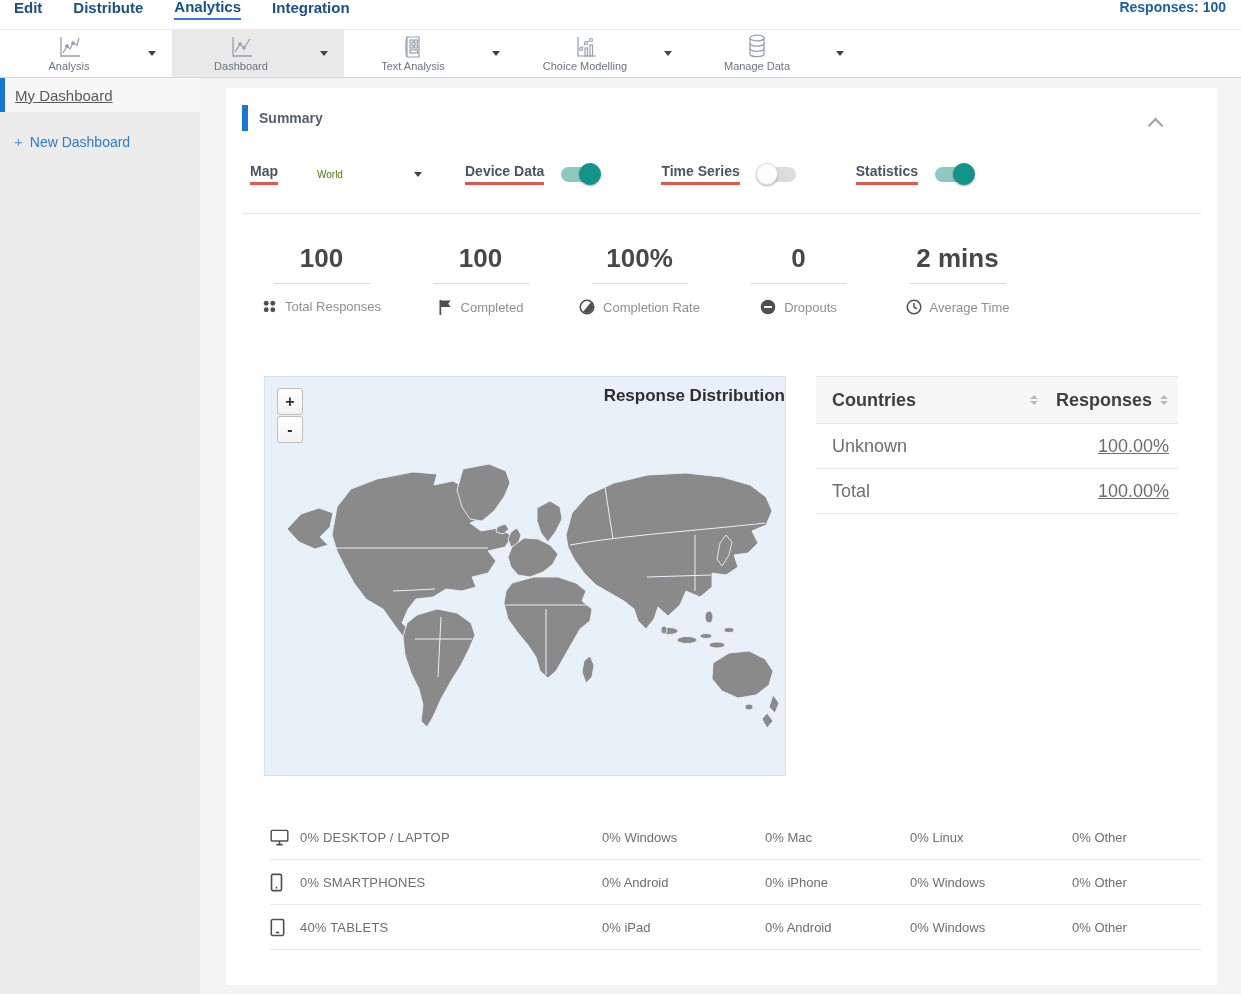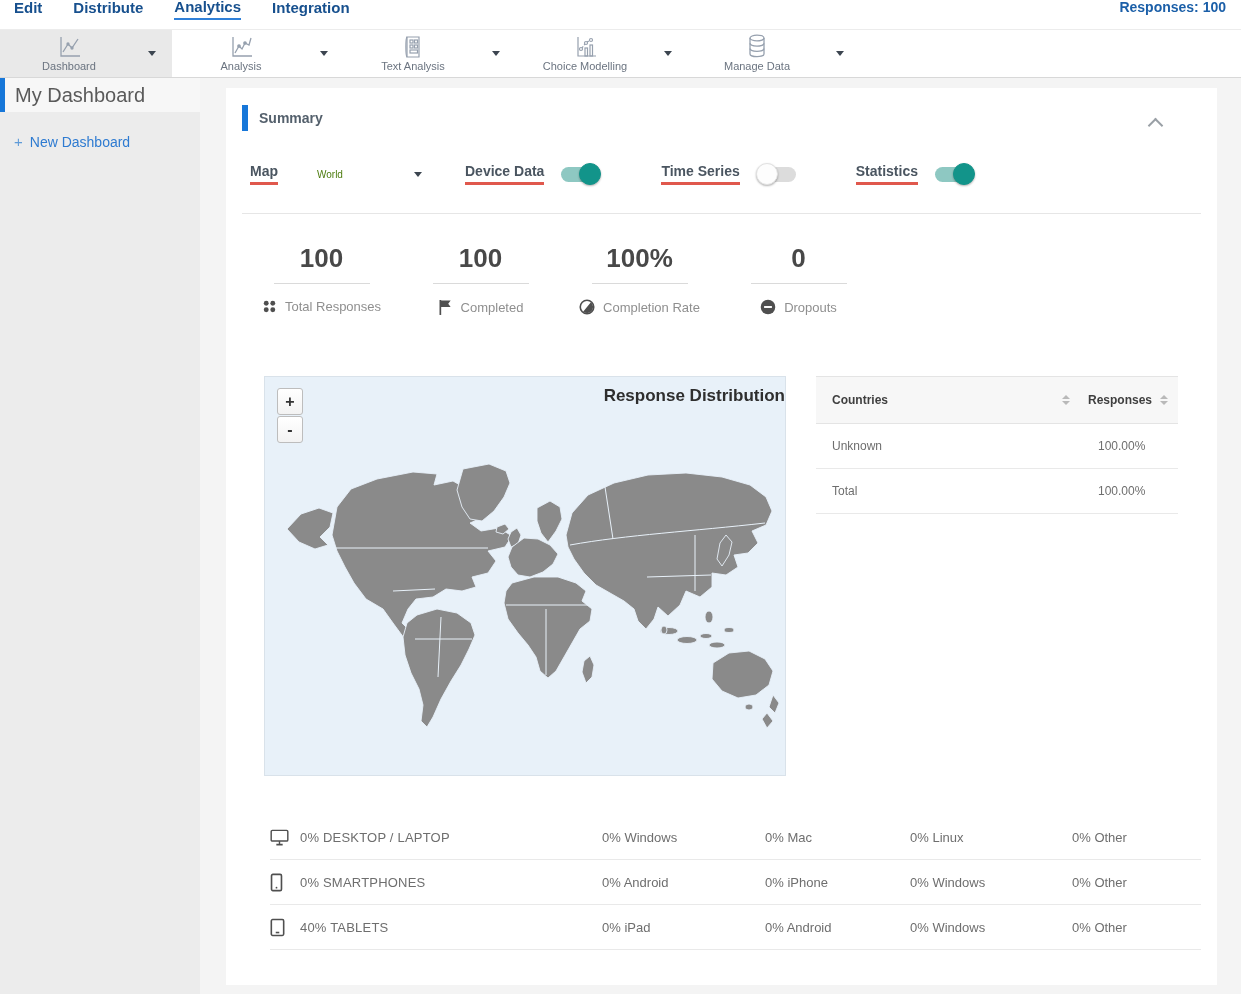--- a/index.html
+++ b/index.html
@@ -24,21 +24,21 @@
   .tb-icon { color:#96a0ae; height:22px; display:flex; align-items:flex-end; }
   .tb-label { font-size:11px; color:#6b7480; margin-top:2px; white-space:nowrap; }
   .caret { width:0; height:0; border-left:4.5px solid transparent;
     border-right:4.5px solid transparent; border-top:5.5px solid #3c4550; }
   .tb-caret { position:absolute; right:16px; top:21px; }
 
   
   .page { display:flex; height:916px; }
   .sidebar { width:200px; background:#ececec; flex:none; }
   .sb-active-row { height:34px; background:#f7f7f7; display:flex; align-items:center;
-    position:relative; padding-left:15px; font-size:20px; color:#5a5a5a; cursor:pointer; }
+    position:relative; padding-left:15px; font-size:15px; color:#5a5a5a; cursor:pointer;text-decoration:underline; }
   .sb-active-bar { position:absolute; left:0; top:0; width:5px; height:100%; background:#1777d9; }
   .sb-new { margin:21px 0 0 14px; font-size:14px; color:#2e7bd1; cursor:pointer; display:flex; align-items:center; gap:7px; }
   .sb-new .plus { font-size:15px; color:#5f9bd8; }
 
   .main { flex:1; padding:10px 29px 0 26px; }
   .card { background:#fff; width:991px; height:897px; position:relative;
     padding:0 16px; }
 
   
   .sum-head { display:flex; align-items:center; margin-top:0; padding-top:17px; }
@@ -79,31 +79,31 @@
   .geo-row { display:flex; margin-top:61px; margin-left:22px; }
   .map-panel { width:522px; height:400px; background:#e8f1f9; border:1px solid #d9e2ea;
     position:relative; flex:none; }
   .map-title { text-align:right; margin-top:9px; font-size:17px; font-weight:700; color:#2e2e2e; }
   .map-zoom { position:absolute; left:12px; top:11px; display:flex; flex-direction:column; gap:1px; }
   .zoom-btn { width:26px; height:27px; background:linear-gradient(#fff,#f3f3f3);
     border:1px solid #bdbdbd; border-radius:3px; font-size:16px; font-weight:700;
     color:#333; display:flex; align-items:center; justify-content:center; cursor:pointer; }
   .map-svg { position:absolute; left:0; top:0; width:520px; height:398px; }
 
-  .ctable { width:362px; margin-left:30px; font-size:12px; }
+  .ctable { width:362px; margin-left:30px; font-size:18px; }
   .ctable-head { height:48px; background:#f7f7f7; border-top:1px solid #e4e4e4;
     border-bottom:1px solid #e4e4e4; display:flex; align-items:center; padding:0 10px 0 16px;
     font-weight:700; color:#3f3f3f; cursor:pointer; }
   .sort { display:flex; flex-direction:column; gap:2px; }
   .sort i { display:block; width:0; height:0; border-left:4px solid transparent; border-right:4px solid transparent; }
   .sort .up { border-bottom:4px solid #b9b9b9; } .sort .dn { border-top:4px solid #b9b9b9; }
   .sp { flex:1; }
   .ctable-row { height:45px; display:flex; align-items:center; padding:0 10px 0 16px;
     border-bottom:1px solid #e9e9e9; color:#6e6e6e; }
-  .c-val { width:70px; flex:none; }
+  .c-val { width:70px; flex:none;text-decoration:underline; }
   .gap18 { width:18px; flex:none; } .gap6 { width:8px; flex:none; }
 
   
   .dtable { margin-top:39px; padding-left:28px; font-size:13px; color:#6e6e6e; }
   .drow { display:grid; grid-template-columns:30px 302px 163px 145px 162px auto;
     align-items:center; height:45px; border-bottom:1px solid #e9e9e9; }
   .drow svg { color:#4f4f4f; }
   .dev-label { letter-spacing:.2px; }
 </style>
 </head>
@@ -111,44 +111,44 @@
 
 <div class="topnav">
   <span class="topnav-item">Edit</span>
   <span class="topnav-item">Distribute</span>
   <span class="topnav-item active">Analytics</span>
   <span class="topnav-item">Integration</span>
   <span class="topnav-right">Responses: 100</span>
 </div>
 
 <div class="toolbar">
+
+  <div class="tb-group">
+    <span class="tb-icon">
+      <svg width="24" height="22" viewBox="0 0 24 22" fill="none" stroke="currentColor" stroke-width="1.3">
+        <path d="M4 1v19h19"></path>
+          <path d="M6 17l4-7 3 3 3-6 4 2 2-7"></path>
+        <circle cx="10" cy="10" r="1.2" fill="currentColor"></circle>
+          <circle cx="16" cy="7" r="1.2" fill="currentColor"></circle>
+      </svg>
+    </span>
+    <span class="tb-label">Analysis</span>
+    <span class="caret tb-caret"></span>
+  </div>
 
   <div class="tb-group selected">
     <span class="tb-icon">
       <svg width="24" height="22" viewBox="0 0 24 22" fill="none" stroke="currentColor" stroke-width="1.3">
         <path d="M4 1v19h19"></path>
           <path d="M6 16l5-8 4 4 6-9"></path>
         <circle cx="11" cy="8" r="1" fill="currentColor"></circle>
           <circle cx="15" cy="12" r="1" fill="currentColor"></circle>
       </svg>
     </span>
     <span class="tb-label">Dashboard</span>
-    <span class="caret tb-caret"></span>
-  </div>
-
-  <div class="tb-group">
-    <span class="tb-icon">
-      <svg width="24" height="22" viewBox="0 0 24 22" fill="none" stroke="currentColor" stroke-width="1.3">
-        <path d="M4 1v19h19"></path>
-          <path d="M6 17l4-7 3 3 3-6 4 2 2-7"></path>
-        <circle cx="10" cy="10" r="1.2" fill="currentColor"></circle>
-          <circle cx="16" cy="7" r="1.2" fill="currentColor"></circle>
-      </svg>
-    </span>
-    <span class="tb-label">Analysis</span>
     <span class="caret tb-caret"></span>
   </div>
 
   <div class="tb-group">
     <span class="tb-icon">
       <svg width="22" height="22" viewBox="0 0 22 22" fill="none" stroke="currentColor" stroke-width="1.2">
         <path d="M5 1h12v20H5z"></path>
           <path d="M5 1c-1.5 1-1.5 19 0 20"></path>
         <rect x="8" y="4" width="3" height="3"></rect>
           <rect x="12.5" y="4" width="3" height="3"></rect>
@@ -273,20 +273,31 @@
         </div>
         <div class="stat">
           <div class="stat-val">0</div>
           <div class="stat-rule"></div>
           <div class="stat-lab">
             <svg width="16" height="16" viewBox="0 0 18 18">
                 <circle cx="9" cy="9" r="8.2" fill="currentColor"></circle>
                 <rect x="4.6" y="7.9" width="8.8" height="2.2" fill="#fff"></rect>
               </svg>
             <span>Dropouts</span>
+          </div>
+        </div>
+        <div class="stat">
+          <div class="stat-val">2 mins</div>
+          <div class="stat-rule"></div>
+          <div class="stat-lab">
+            <svg width="16" height="16" viewBox="0 0 18 18" fill="none" stroke="currentColor" stroke-width="1.7">
+                <circle cx="9" cy="9" r="7.6"></circle>
+                <path d="M9 4.5V9l3.2 2"></path>
+              </svg>
+            <span>Average Time</span>
           </div>
         </div>
       </div>
 
       <div class="geo-row">
 
         <div class="map-panel">
           <svg class="map-svg" viewBox="0 0 520 398">
             <g fill="#8a8a8a" stroke="#e8f1f9" stroke-width="0.9" stroke-linejoin="round">
               <path d="M22,152 L36,137 L54,131 L68,136 L65,150 L55,160 L63,168 L50,172 L34,165 Z"></path>

